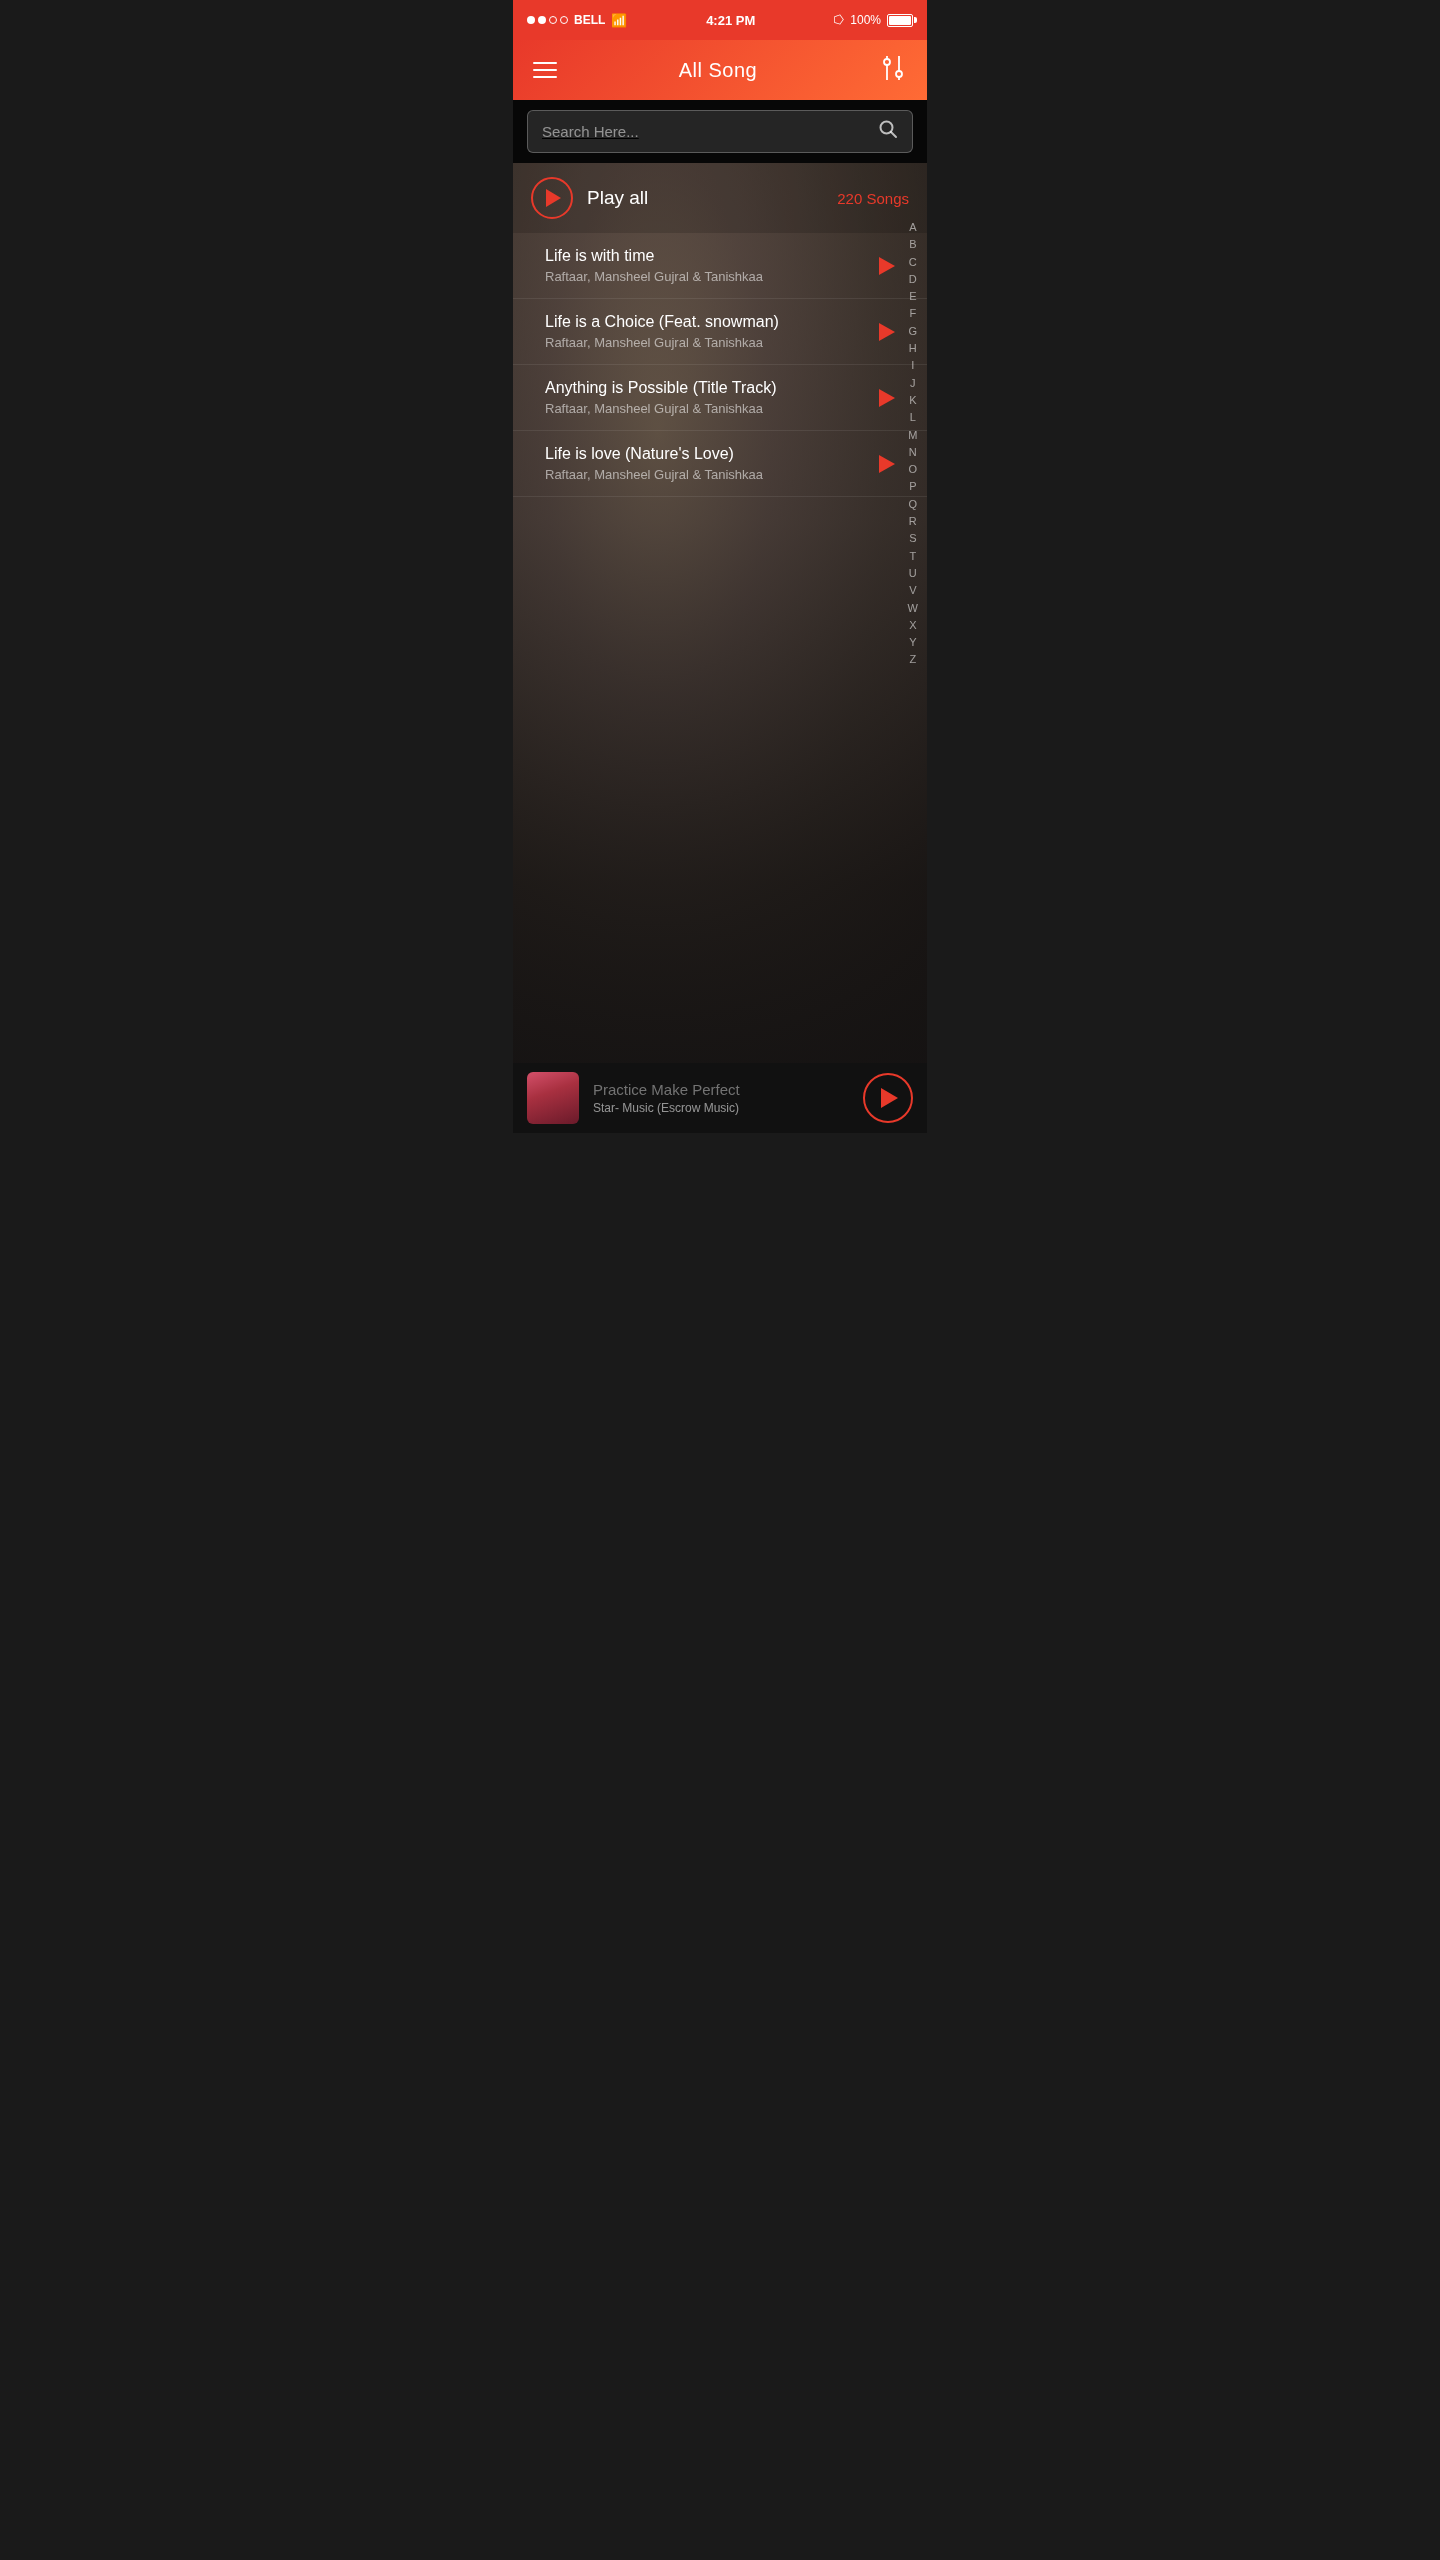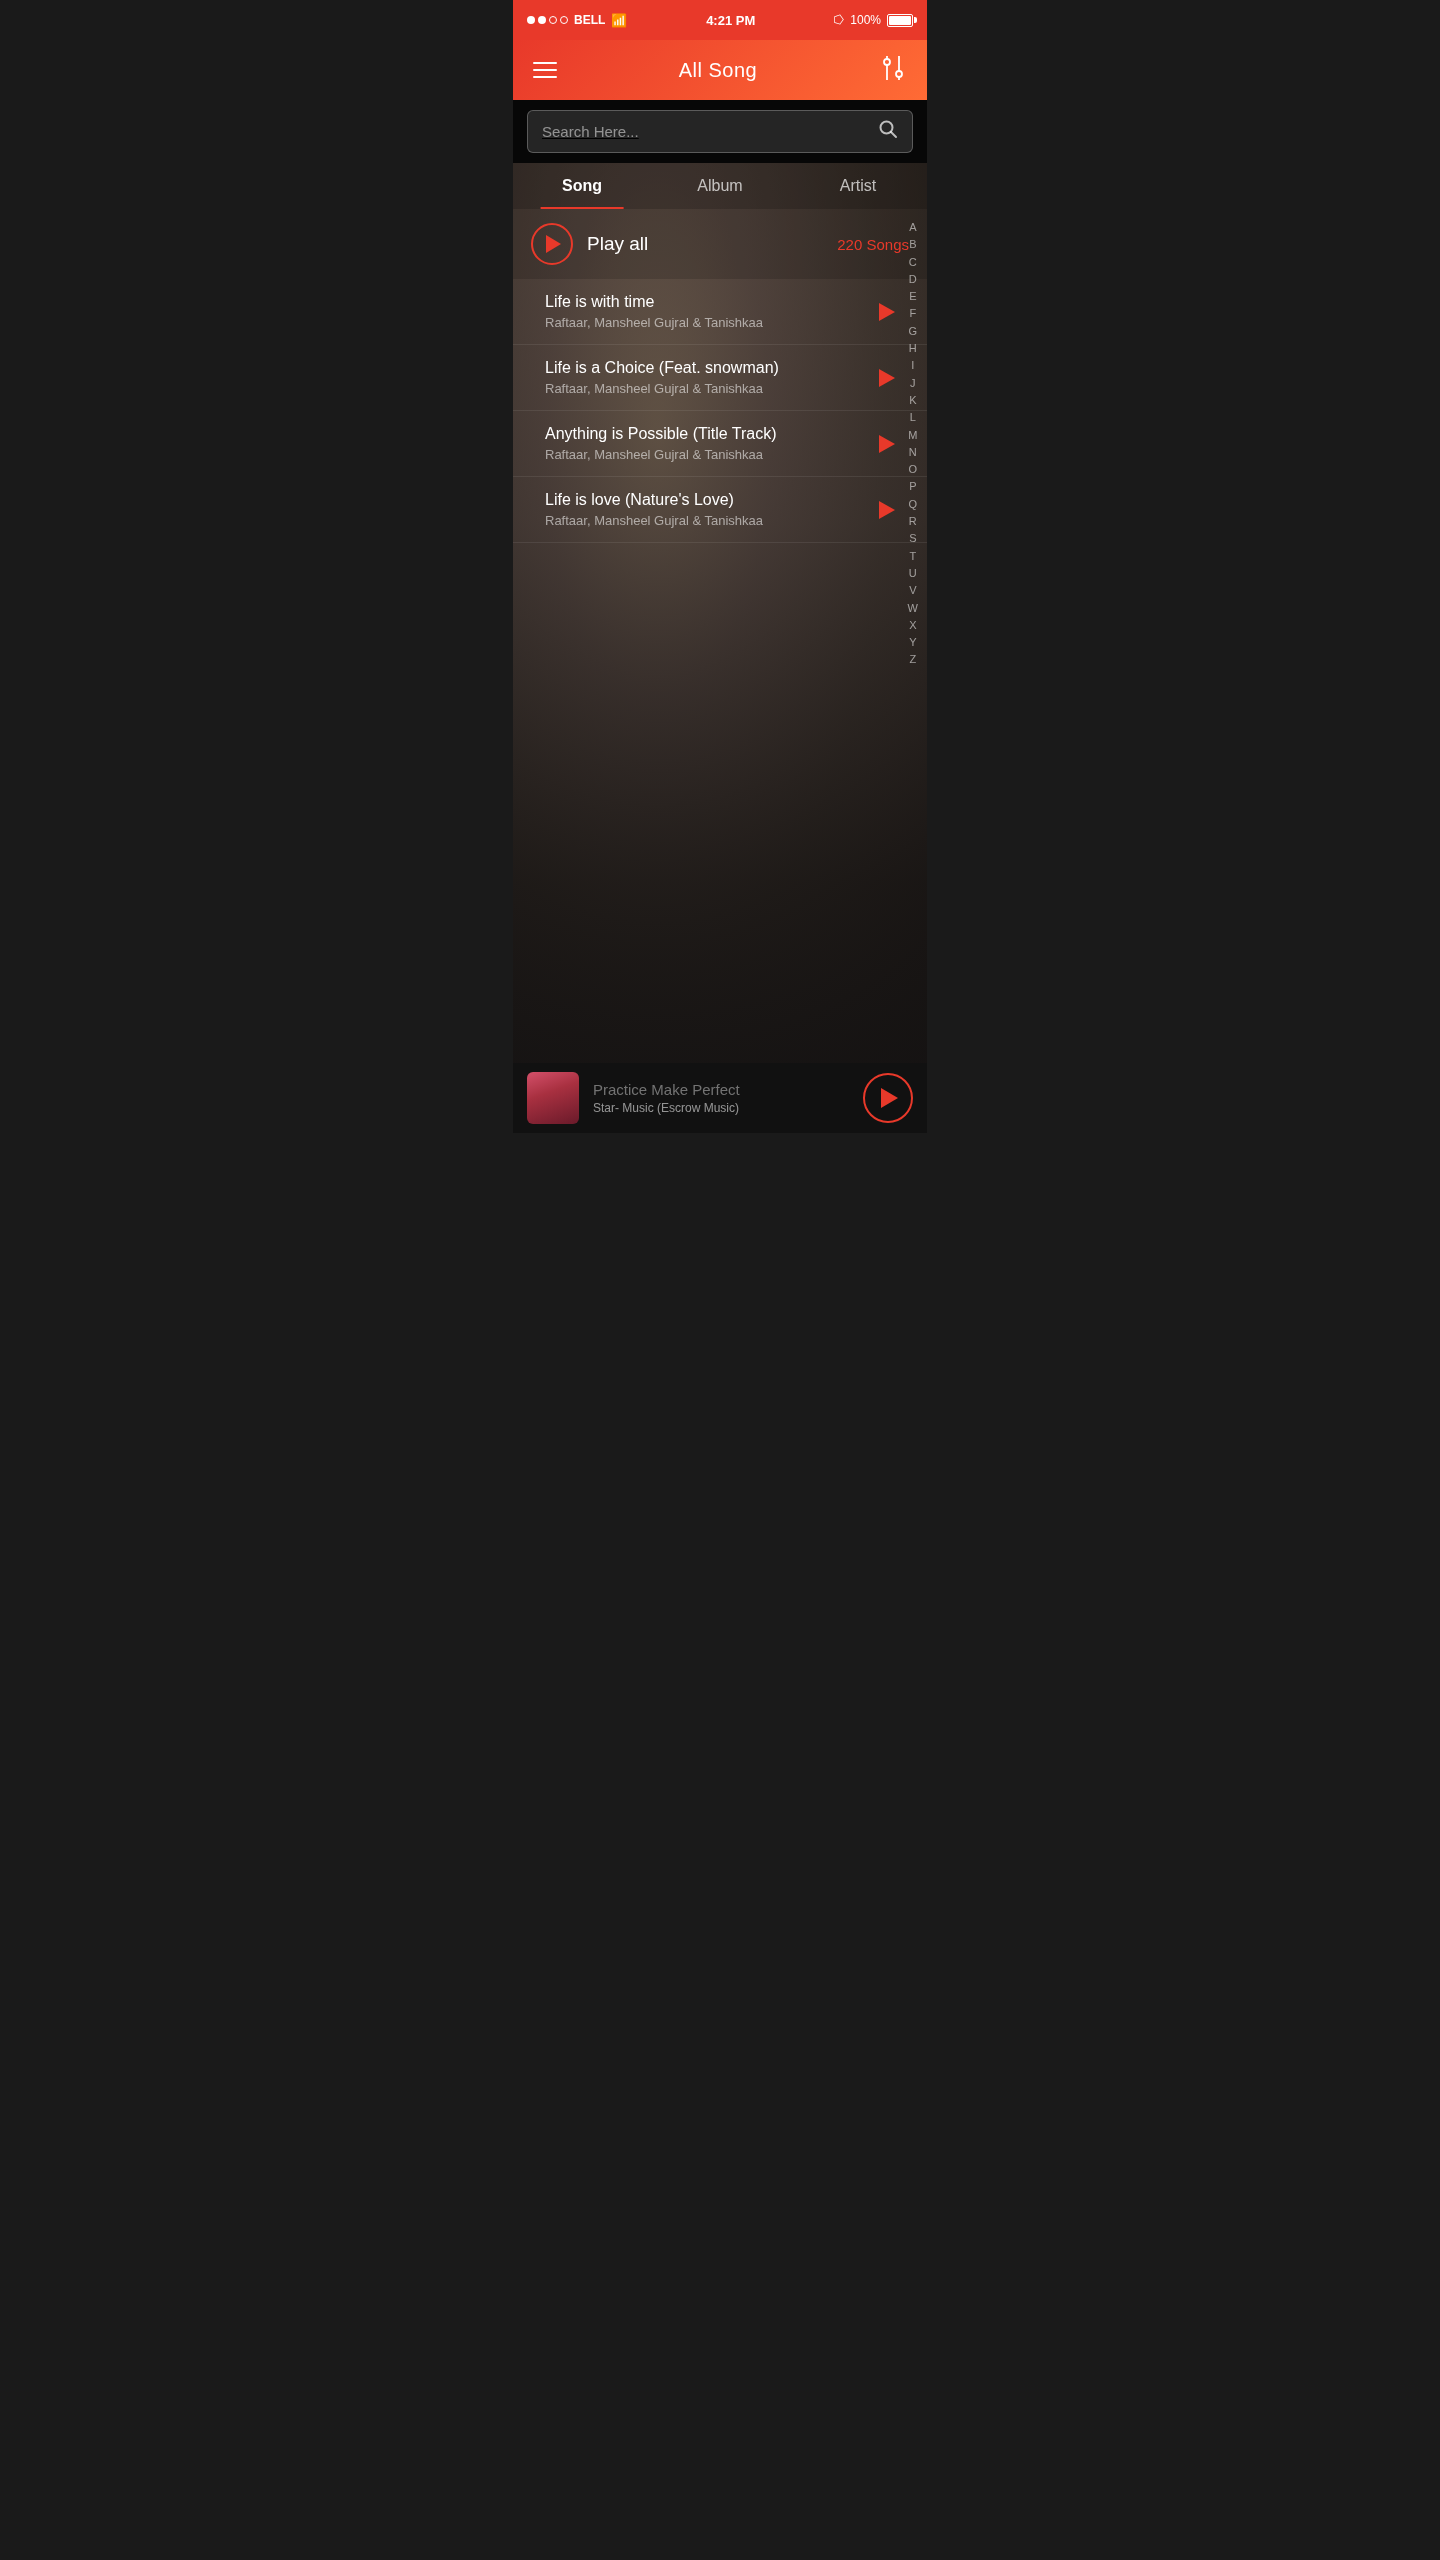--- a/index.html
+++ b/index.html
@@ -430,31 +430,20 @@
         <line x1="13" y1="13" x2="18" y2="18" stroke="rgba(255,255,255,0.7)" stroke-width="2" stroke-linecap="round"></line>
       </svg>
     </button>
   </div>
 </div>
 
 <div class="main-content">
   <div class="couple-bg"></div>
   <div class="bg-image"></div>
 
-  <div class="tabs">
-    <div class="tab active">
-      <span>Song</span>
-    </div>
-    <div class="tab">
-      <span>Album</span>
-    </div>
-    <div class="tab">
-      <span>Artist</span>
-    </div>
-  </div>
 
   <div class="play-all-row">
     <button class="play-all-btn">
       <div class="play-circle">
         <div class="play-triangle"></div>
       </div>
       <span class="play-all-label">Play all</span>
     </button>
     <span class="songs-count">220 Songs</span>
   </div>

